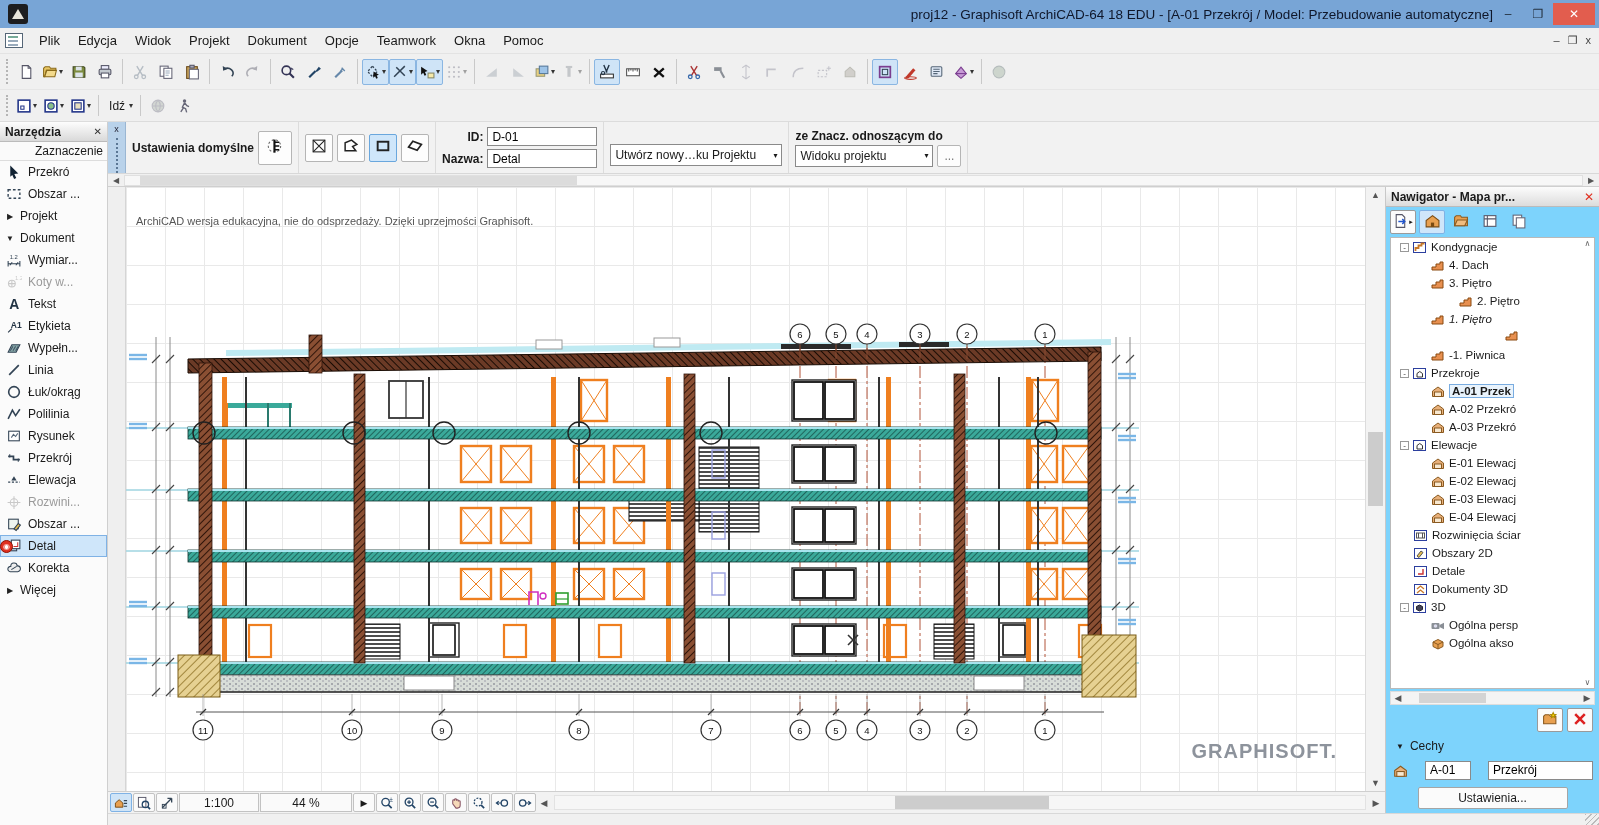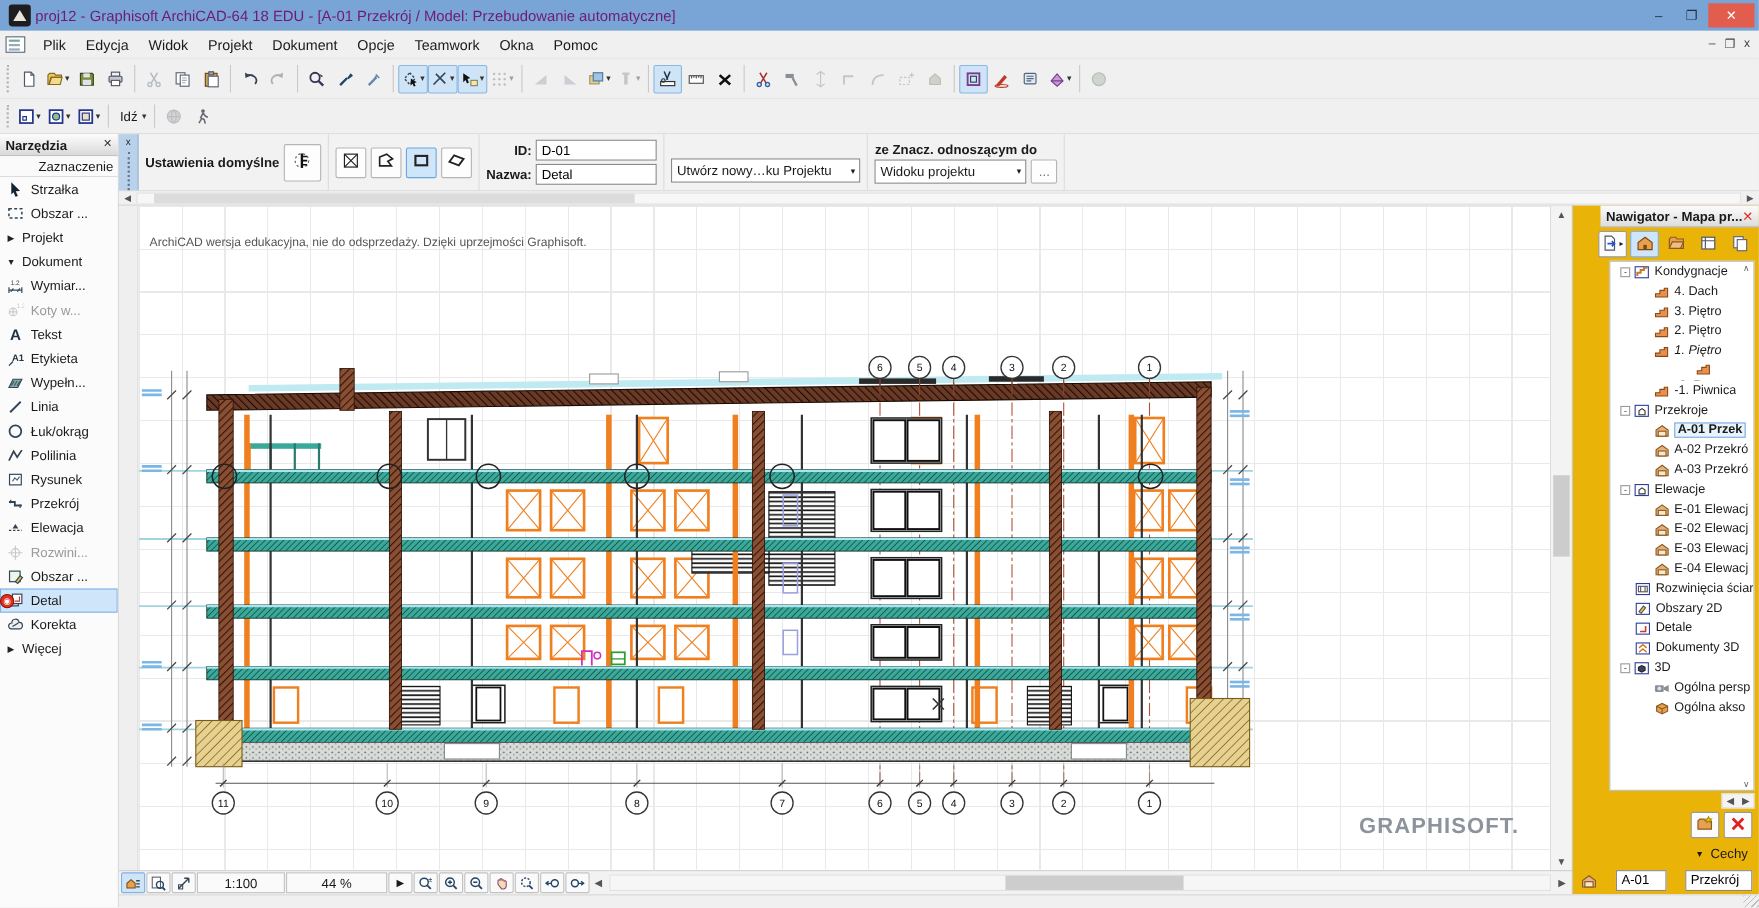--- a/index.html
+++ b/index.html
@@ -4,21 +4,21 @@
 <style>
   * { margin:0; padding:0; box-sizing:border-box; }
   html,body { width:1599px; height:825px; overflow:hidden;
     font-family:"Liberation Sans","DejaVu Sans",sans-serif; font-size:12px; color:#1a1a1a;
     background:#f0f0f0; }
   .titlebar { height:28px; background:#78a5d6; display:flex; align-items:center; padding:0 4px; }
   .titlebar .appicon { width:20px; height:20px; background:#1d1d1f; border-radius:3px; margin:0 4px;
     position:relative; flex:0 0 auto; }
   .titlebar .appicon::after { content:""; position:absolute; left:4px; top:5px; border-left:6px solid transparent;
     border-right:6px solid transparent; border-bottom:10px solid #e8e4da; }
-  .titlebar .title { flex:1; text-align:left; font-size:13.5px; color:#701a75; white-space:nowrap; overflow:hidden; }
+  .titlebar .title { flex:1; text-align:right; font-size:13.5px; color:#0f172a; white-space:nowrap; overflow:hidden; }
   .wbtn { width:30px; height:22px; display:flex; align-items:center; justify-content:center;
     font-size:12px; color:#23303f; }
   .wbtn.close { background:#e25d4e; color:#fff; width:42px; }
   .menubar { height:26px; background:#f0f0f0; display:flex; align-items:center; border-bottom:1px solid #e3e3e3; }
   .menubar .docicon { width:18px; height:15px; margin:0 7px 0 5px; border:1px solid #567; background:#fff; position:relative; }
   .menubar .docicon::after{ content:""; position:absolute; left:2px; top:2px; width:10px; height:2px; background:#7a9; box-shadow:0 4px 0 #9ab, 0 8px 0 #9ab; }
   .menu-item { padding:4px 9px; font-size:13px; }
   .menubar .spacer { flex:1; }
   .childctl { display:flex; gap:8px; padding-right:8px; color:#444; font-size:11px; }
   .toolbar { background:#f0f0f0; display:flex; align-items:center; padding:2px 4px; }
@@ -92,21 +92,21 @@
   .statusbar { height:22px; background:#f2f2f2; border-top:1px solid #cfcfcf; display:flex; align-items:center; padding:0 2px; gap:1px; }
   .sb-btn { min-width:22px; height:19px; border:1px solid #c2c2c2; background:#fafafa; display:flex;
     align-items:center; justify-content:center; border-radius:2px; }
   .sb-btn.active { background:#cfe4f7; border-color:#7fb2e5; }
   .sb-field { height:19px; border:1px solid #c2c2c2; background:#fafafa; display:flex; align-items:center;
     justify-content:center; font-size:12px; }
   .sb-scroll { flex:1; height:15px; background:#f6f6f6; border:1px solid #e2e2e2; position:relative; margin:0 2px; }
   .sb-scroll .thumb { position:absolute; left:42%; width:19%; top:0; bottom:0; background:#cdcdcd; }
   .sb-arr { font-size:9px; color:#555; width:14px; text-align:center; }
   
-  .navigator { width:170px; background:#eab308; border-left:1px solid #c8c8c8; display:flex; flex-direction:column;align-items:flex-end; }
+  .navigator { width:214px; background:#7dd3fc; border-left:1px solid #c8c8c8; display:flex; flex-direction:column; }
   .nav-title { height:20px; background:linear-gradient(#fcfcfc,#dcdcdc); border-bottom:1px solid #bbb;
     display:flex; align-items:center; font-weight:bold; padding:0 5px; font-size:12px; }
   .nav-title .x { margin-left:auto; color:#e03020; font-weight:bold; font-size:12px; }
   .nav-tools { height:30px; display:flex; align-items:center; gap:3px; padding:0 4px; }
   .nv-btn { width:26px; height:24px; display:flex; align-items:center; justify-content:center;
     border:1px solid transparent; border-radius:2px; }
   .nv-btn.boxed { border-color:#9a9a9a; background:#fbfbfb; }
   .nv-btn.active { background:#cfe6fa; border-color:#7fb2e5; }
   .nav-tree { flex:1; background:#fff; border:1px solid #b9b9b9; margin:0 4px; overflow:hidden; position:relative; }
   .trow { height:18px; display:flex; align-items:center; gap:3px; white-space:nowrap; font-size:11.5px; }
@@ -453,21 +453,21 @@
       <span class="x">✕</span>
     </div>
     <div class="tp-section">Zaznaczenie</div>
     <div class="tp-body" id="tp-body">
         <div class="tp-item">
           <span class="ticon">
             <svg viewBox="0 0 15 15" width="16" height="16">
               <path d="M4 1.5L11.5 9l-3.7.3 1.8 3.9-2 .8-1.7-3.8L4 12z" fill="#123"></path>
             </svg>
           </span>
-          <span>Strzałka</span>
+          <span>Przekró</span>
         </div>
         <div class="tp-item">
           <span class="ticon">
             <svg viewBox="0 0 15 15" width="16" height="16">
               <rect x="2" y="3.5" width="11" height="8" fill="none" stroke="#345" stroke-width="1.3" stroke-dasharray="2.5 2"></rect>
             </svg>
           </span>
           <span>Obszar ...</span>
         </div>
         <div class="tp-item group">
@@ -1160,21 +1160,21 @@
                   <path d="M2 12V9h4V6h4V4h3v8z" fill="#e89050" stroke="#8a4a10"></path>
                 </svg></span>
               <span class="lbl">4. Dach</span>
             </div>
             <div class="trow" style="padding-left: 39px;">
               <span class="nico"><svg viewBox="0 0 15 15" width="15" height="15">
                   <path d="M2 12V9h4V6h4V4h3v8z" fill="#e89050" stroke="#8a4a10"></path>
                 </svg></span>
               <span class="lbl">3. Piętro</span>
             </div>
-            <div class="trow" style="padding-left: 39px;">
+            <div class="trow" style="padding-left: 39px; margin-left: 28px;">
               <span class="nico"><svg viewBox="0 0 15 15" width="15" height="15">
                   <path d="M2 12V9h4V6h4V4h3v8z" fill="#e89050" stroke="#8a4a10"></path>
                 </svg></span>
               <span class="lbl">2. Piętro</span>
             </div>
             <div class="trow" style="padding-left: 39px; font-style: italic;">
               <span class="nico"><svg viewBox="0 0 15 15" width="15" height="15">
                   <path d="M2 12V9h4V6h4V4h3v8z" fill="#e89050" stroke="#8a4a10"></path>
                 </svg></span>
               <span class="lbl">1. Piętro</span>
@@ -1333,20 +1333,23 @@
           <span class="tw">▼</span>
           <span>Cechy</span>
         </div>
         <div class="nav-fields">
           <span class="nico"><svg viewBox="0 0 15 15" width="16" height="16">
                 <path d="M2.5 12.5V7L8 3l5.5 4v5.5z" fill="#e8b07a" stroke="#8a5a20"></path>
                 <rect x="4.5" y="8" width="7" height="4.5" fill="#f8e8d0" stroke="#8a5a20"></rect>
               </svg></span>
           <input class="ib-input nav-id" value="A-01" style="">
           <input class="ib-input nav-type" value="Przekrój" style="">
+        </div>
+        <div class="nav-settings-row">
+          <span class="nav-settings">Ustawienia...</span>
         </div>
       </div>
     </div>
     <div class="win-bottom">
         <span class="grip"></span>
       </div>
   </div>
 </div>
 
 </body></html>

